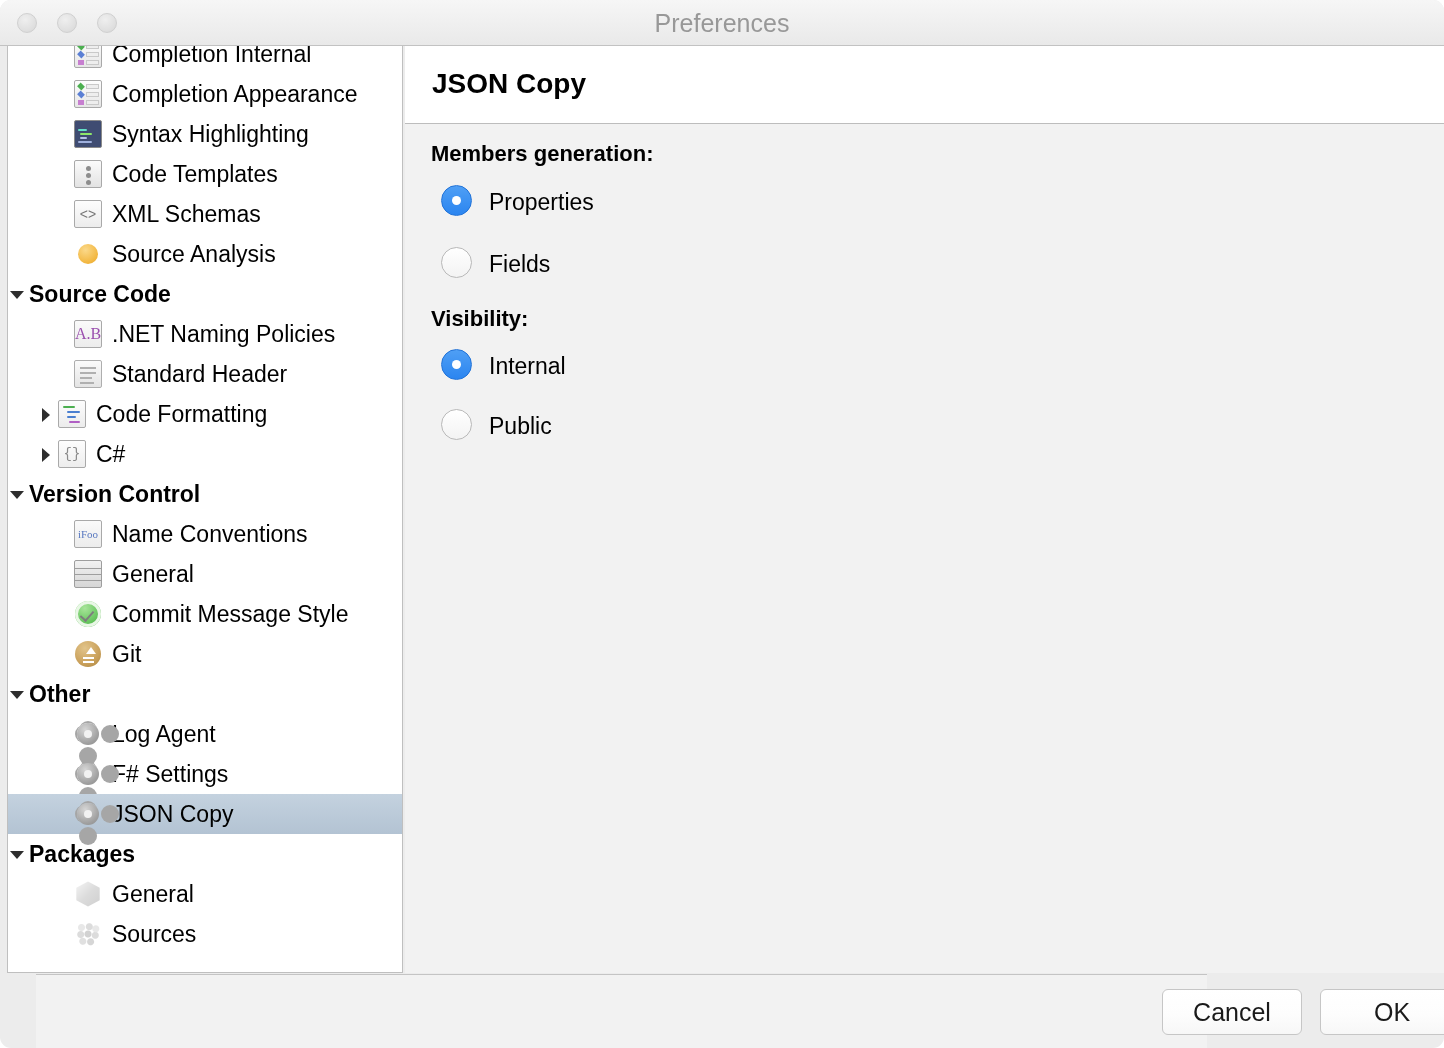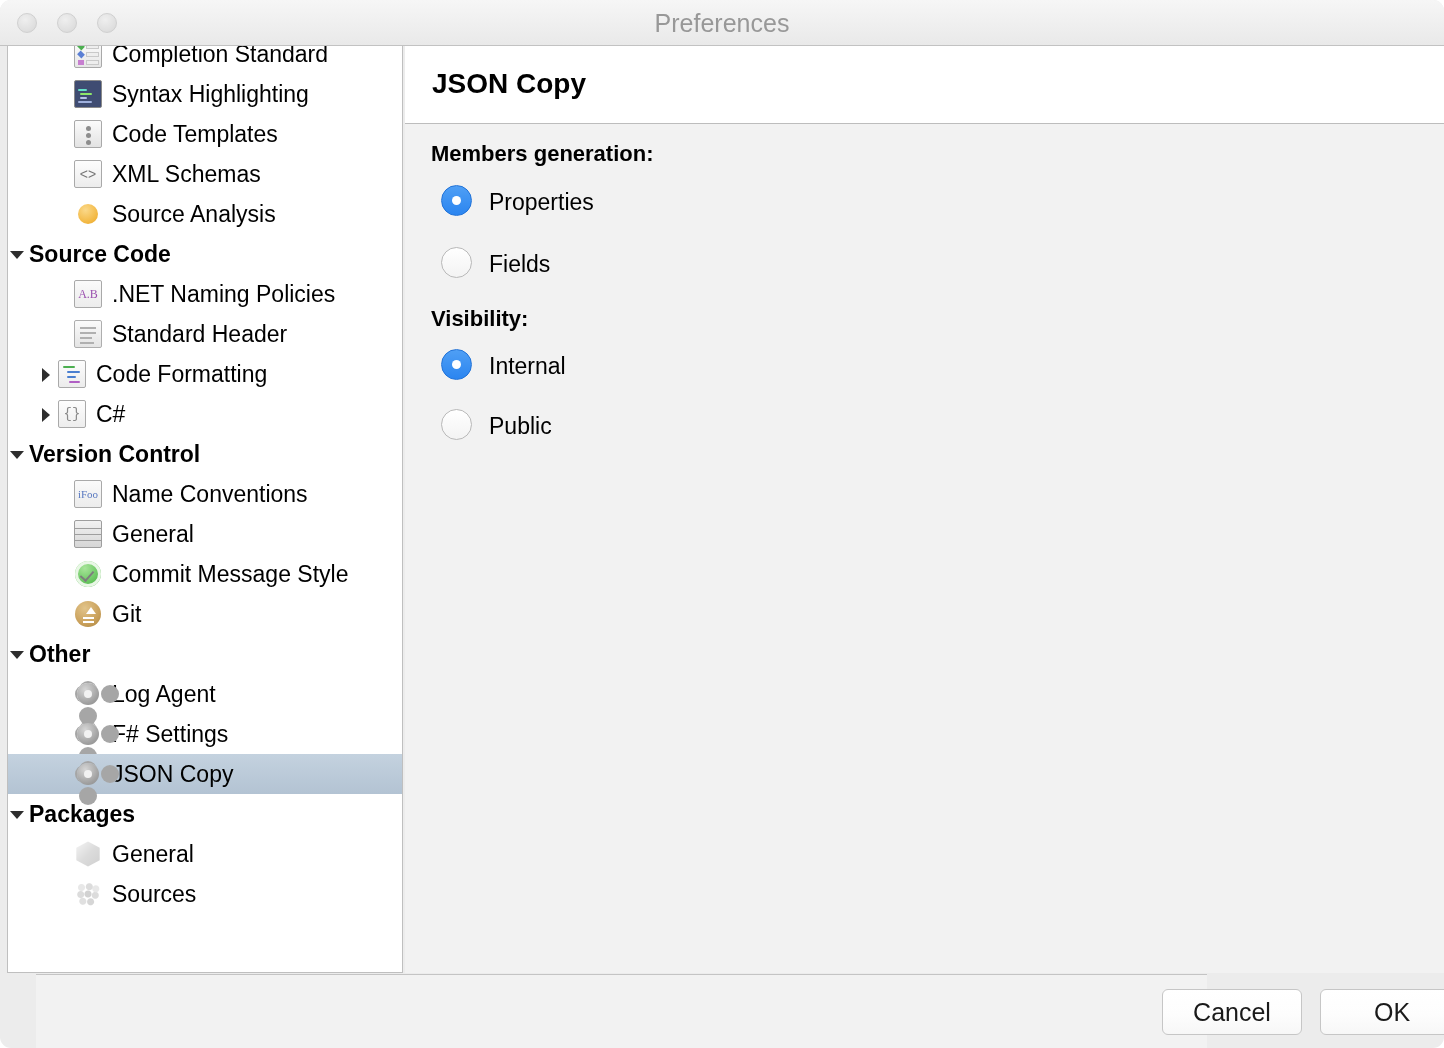--- a/index.html
+++ b/index.html
@@ -131,21 +131,21 @@
     font-size: 14px; color: #777; text-align: center; line-height: 26px;
   }
   .ic-dot {
     border-radius: 50%;
     background: radial-gradient(circle at 38% 30%, #fbd98a 0%, #f2b63f 70%, #e0a22b 100%);
     width: 20px; height: 20px; margin-top: 4px; margin-left: 4px;
   }
   .ic-tag {
     background: linear-gradient(to bottom,#fafafa,#ececec);
     border: 1px solid #a9a9a9; border-radius: 2px;
-    font-size: 12px; color: #9a4fae; text-align: center; line-height: 26px;
+    font-size: 16px; color: #9a4fae; text-align: center; line-height: 26px;
     font-family: "Liberation Serif", serif;
   }
   .ic-fmt {
     background: linear-gradient(to bottom,#fdfdfd,#ececec);
     border: 1px solid #a9a9a9; border-radius: 2px;
   }
   .ic-fmt i { position:absolute; height:2px; border-radius:1px; }
   .ic-fmt i:nth-child(1){ left:4px; top:5px; width:12px; background:#4caf50; }
   .ic-fmt i:nth-child(2){ left:8px; top:10px; width:13px; background:#4a7fd0; }
   .ic-fmt i:nth-child(3){ left:8px; top:15px; width:9px; background:#4a7fd0; }
@@ -341,21 +341,35 @@
           <span class="ico" style="margin-left: 16px;">
             <span class="ic-list" style="position:absolute;inset:0">
               <i></i>
               <i></i>
               <i></i>
               <b></b>
               <b></b>
               <b></b>
             </span>
           </span>
-          <span class="label">Completion Standard</span>
+          <span class="label">Completion Internal</span>
+        </div>
+        <div class="row">
+          <span class="tri none indent-2"></span>
+          <span class="ico" style="margin-left: 16px;">
+            <span class="ic-list" style="position:absolute;inset:0">
+              <i></i>
+              <i></i>
+              <i></i>
+              <b></b>
+              <b></b>
+              <b></b>
+            </span>
+          </span>
+          <span class="label">Completion Appearance</span>
         </div>
         <div class="row">
           <span class="tri none indent-2"></span>
           <span class="ico" style="margin-left: 16px;">
             <span class="ic-syntax" style="position:absolute;inset:0">
               <i></i>
               <i></i>
               <i></i>
               <i></i>
             </span>

